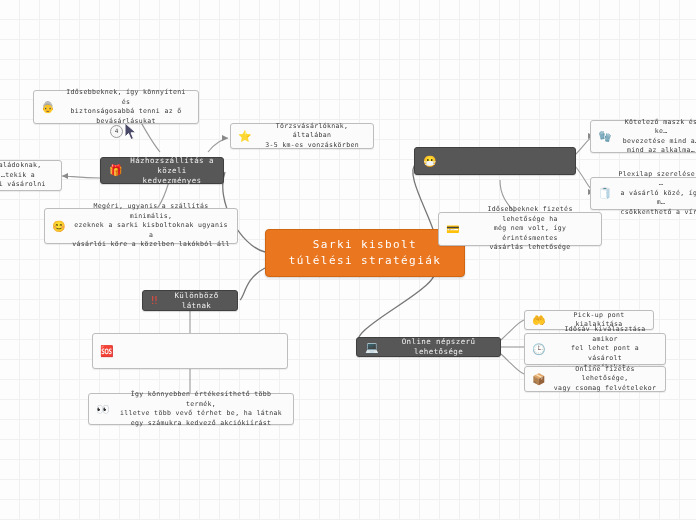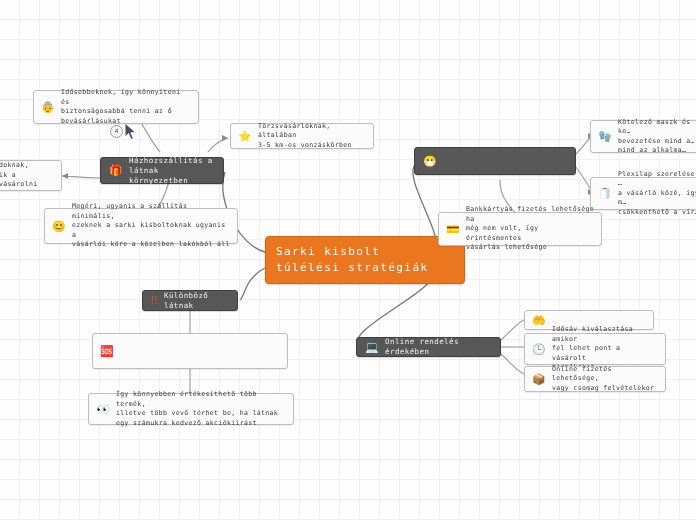--- a/index.html
+++ b/index.html
@@ -14,21 +14,21 @@
     background-image:
       linear-gradient(to right, #f0f0f0 1px, transparent 1px),
       linear-gradient(to bottom, #f0f0f0 1px, transparent 1px);
     background-size:20px 20px;
     background-position:-1px -1px;
   }
   #edges{position:absolute;left:0;top:0;width:696px;height:520px;pointer-events:none;}
 
   .node{position:absolute;box-sizing:border-box;display:flex;align-items:center;}
   .node .ico{flex:0 0 auto;display:inline-block;text-align:center;line-height:1;}
-  .node .txt{flex:1 1 auto;text-align:left;white-space:pre-line;}
+  .node .txt{flex:1 1 auto;text-align:center;white-space:pre-line;}
 
   
   .root{
     background:#ea7620;border:1px solid #d0660f;border-radius:4px;
     color:#ffffff;font-size:11px;line-height:16px;letter-spacing:1px;
     padding:8px 10px;justify-content:center;
     box-shadow:0 1px 2px rgba(0,0,0,.18);
   }
   .root .txt{letter-spacing:1.4px;}
 
@@ -90,29 +90,29 @@
       <path d="M501,354 C512,364 518,372 524,374"></path>
     </g>
     <g fill="#8a8a8a">
       <polygon points="62,176 68,173 68,179"></polygon>
       <polygon points="594,136 588,133 588,139"></polygon>
       <polygon points="594,192 588,189 588,195"></polygon>
       <polygon points="228,138 222,135 222,141"></polygon>
     </g>
   </svg>
 
-  <div class="node root" style="left:265px;top:236px;width:200px;height:48px;">
+  <div class="node root" style="left:265px;top:229px;width:200px;height:48px;">
     <span class="txt">Sarki kisbolt
 túlélési stratégiák</span>
   </div>
 
   <div class="node branch" style="left:100px;top:157px;width:124px;height:27px;">
     <span class="ico">🎁</span>
     <span class="txt">Házhozszállítás a
-látnak környezetben</span>
+közeli kedvezményes</span>
   </div>
   <div class="badge" style="left:110px;top:125px;">4</div>
 
   <svg class="cursor" style="left:124px;top:122px;" viewBox="0 0 14 20">
     <path d="M1,1 L1,15 L4.5,11.5 L7,17.5 L9.5,16.5 L7,10.8 L12,10.8 Z" fill="#4a4a68" stroke="#ffffff" stroke-width="1"></path>
   </svg>
 
   <div class="node leaf" style="left:33px;top:90px;width:166px;height:34px;">
     <span class="ico">👵</span>
     <span class="txt">Idősebbeknek, így könnyíteni és
@@ -153,21 +153,21 @@
 
   <div class="node leaf" style="left:590px;top:177px;width:122px;height:33px;">
     <span class="ico">🧻</span>
     <span class="txt">Plexilap szerelése a …
 a vásárló közé, így m…
 csökkenthető a vír…</span>
   </div>
 
   <div class="node leaf" style="left:438px;top:212px;width:164px;height:34px;">
     <span class="ico">💳</span>
-    <span class="txt">Bankkártyás fizetés lehetősége ha
+    <span class="txt">Idősebbeknek fizetés lehetősége ha
 még nem volt, így érintésmentes
 vásárlás lehetősége</span>
   </div>
 
   <div class="node branch" style="left:142px;top:290px;width:96px;height:21px;">
     <span class="ico" style="color:#e04a3f;">‼</span>
     <span class="txt">Különböző látnak</span>
   </div>
 
   <div class="node leaf" style="left:92px;top:333px;width:196px;height:36px;">
@@ -176,25 +176,26 @@
 
   <div class="node leaf" style="left:88px;top:393px;width:206px;height:32px;">
     <span class="ico">👀</span>
     <span class="txt">Így könnyebben értékesíthető több termék,
 illetve több vevő térhet be, ha látnak
 egy számukra kedvező akciókiírást</span>
   </div>
 
   <div class="node branch" style="left:356px;top:337px;width:145px;height:20px;">
     <span class="ico">💻</span>
-    <span class="txt">Online rendelés érdekében</span>
+    <span class="txt">Online népszerű lehetősége</span>
   </div>
 
   <div class="node leaf" style="left:524px;top:310px;width:130px;height:20px;">
     <span class="ico">🤲</span>
+    <span class="txt">Pick-up pont kialakítása</span>
   </div>
 
   <div class="node leaf" style="left:524px;top:333px;width:142px;height:32px;">
     <span class="ico">🕒</span>
     <span class="txt">Idősáv kiválasztása amikor
 fel lehet pont a vásárolt
 termékeket</span>
   </div>
 
   <div class="node leaf" style="left:524px;top:366px;width:142px;height:26px;">

